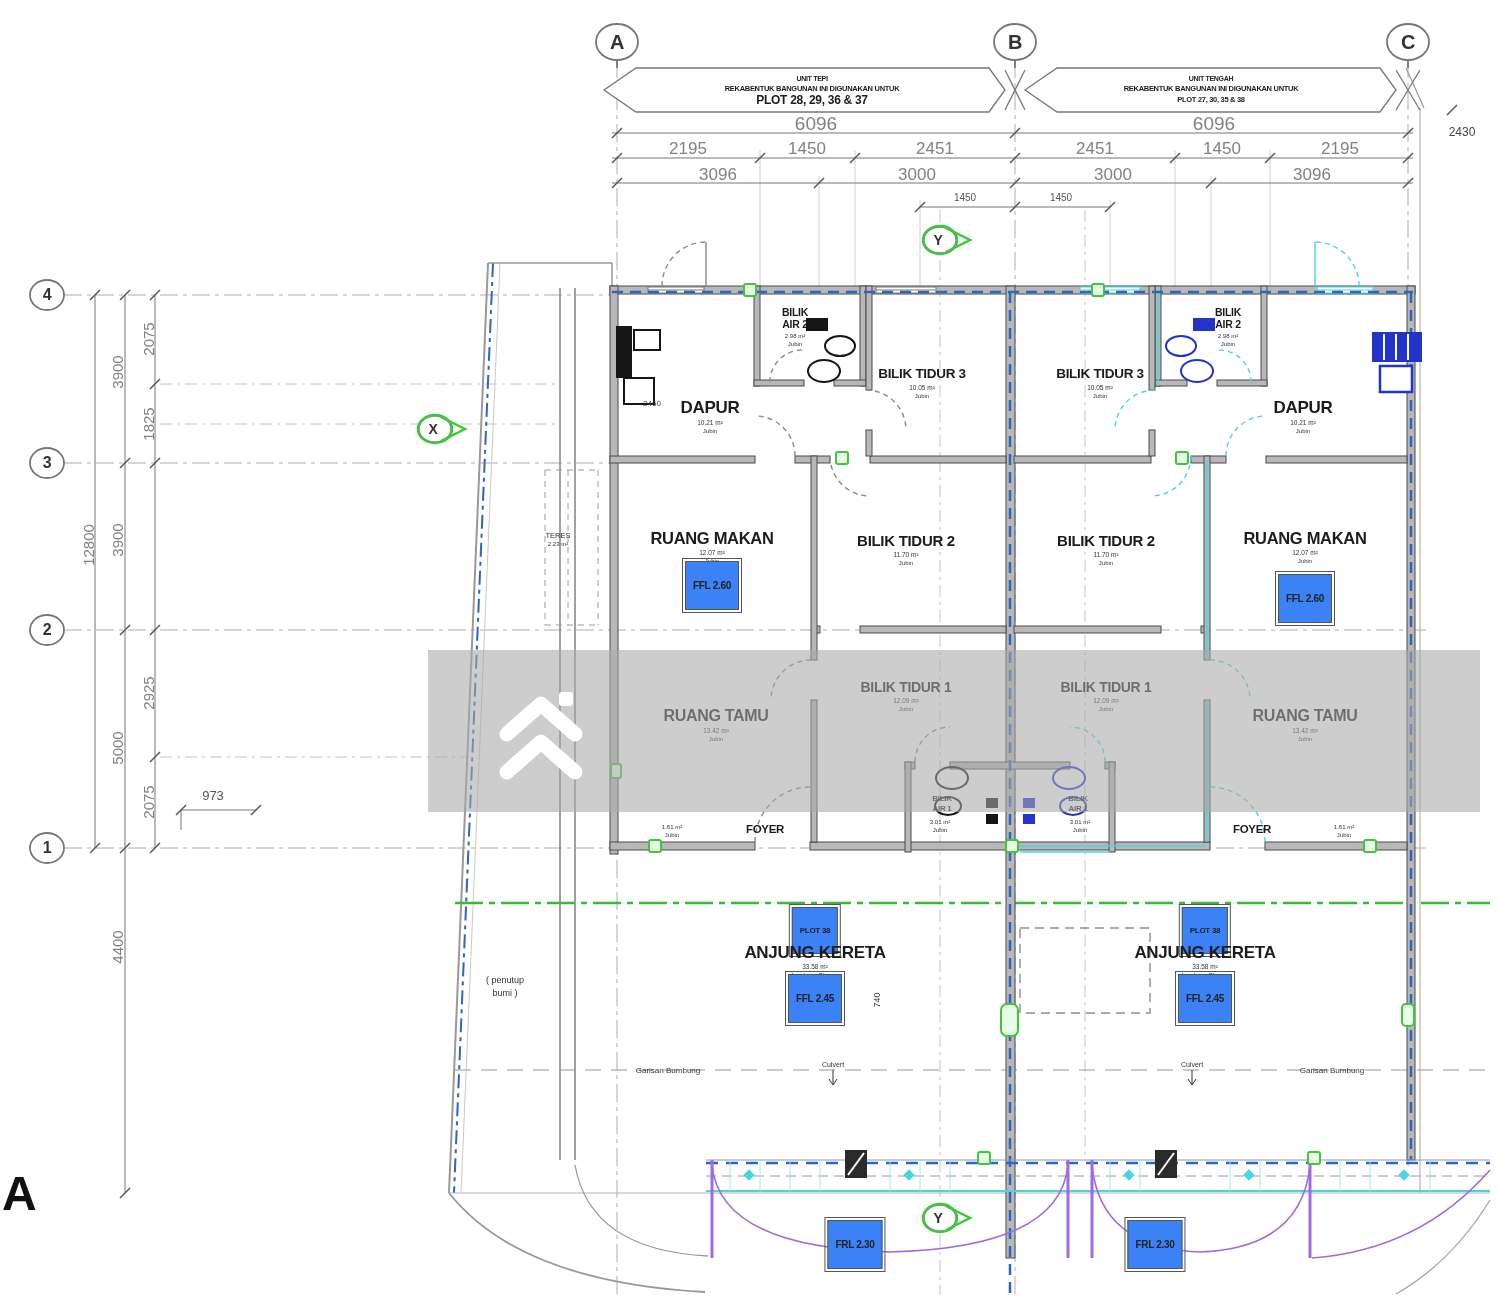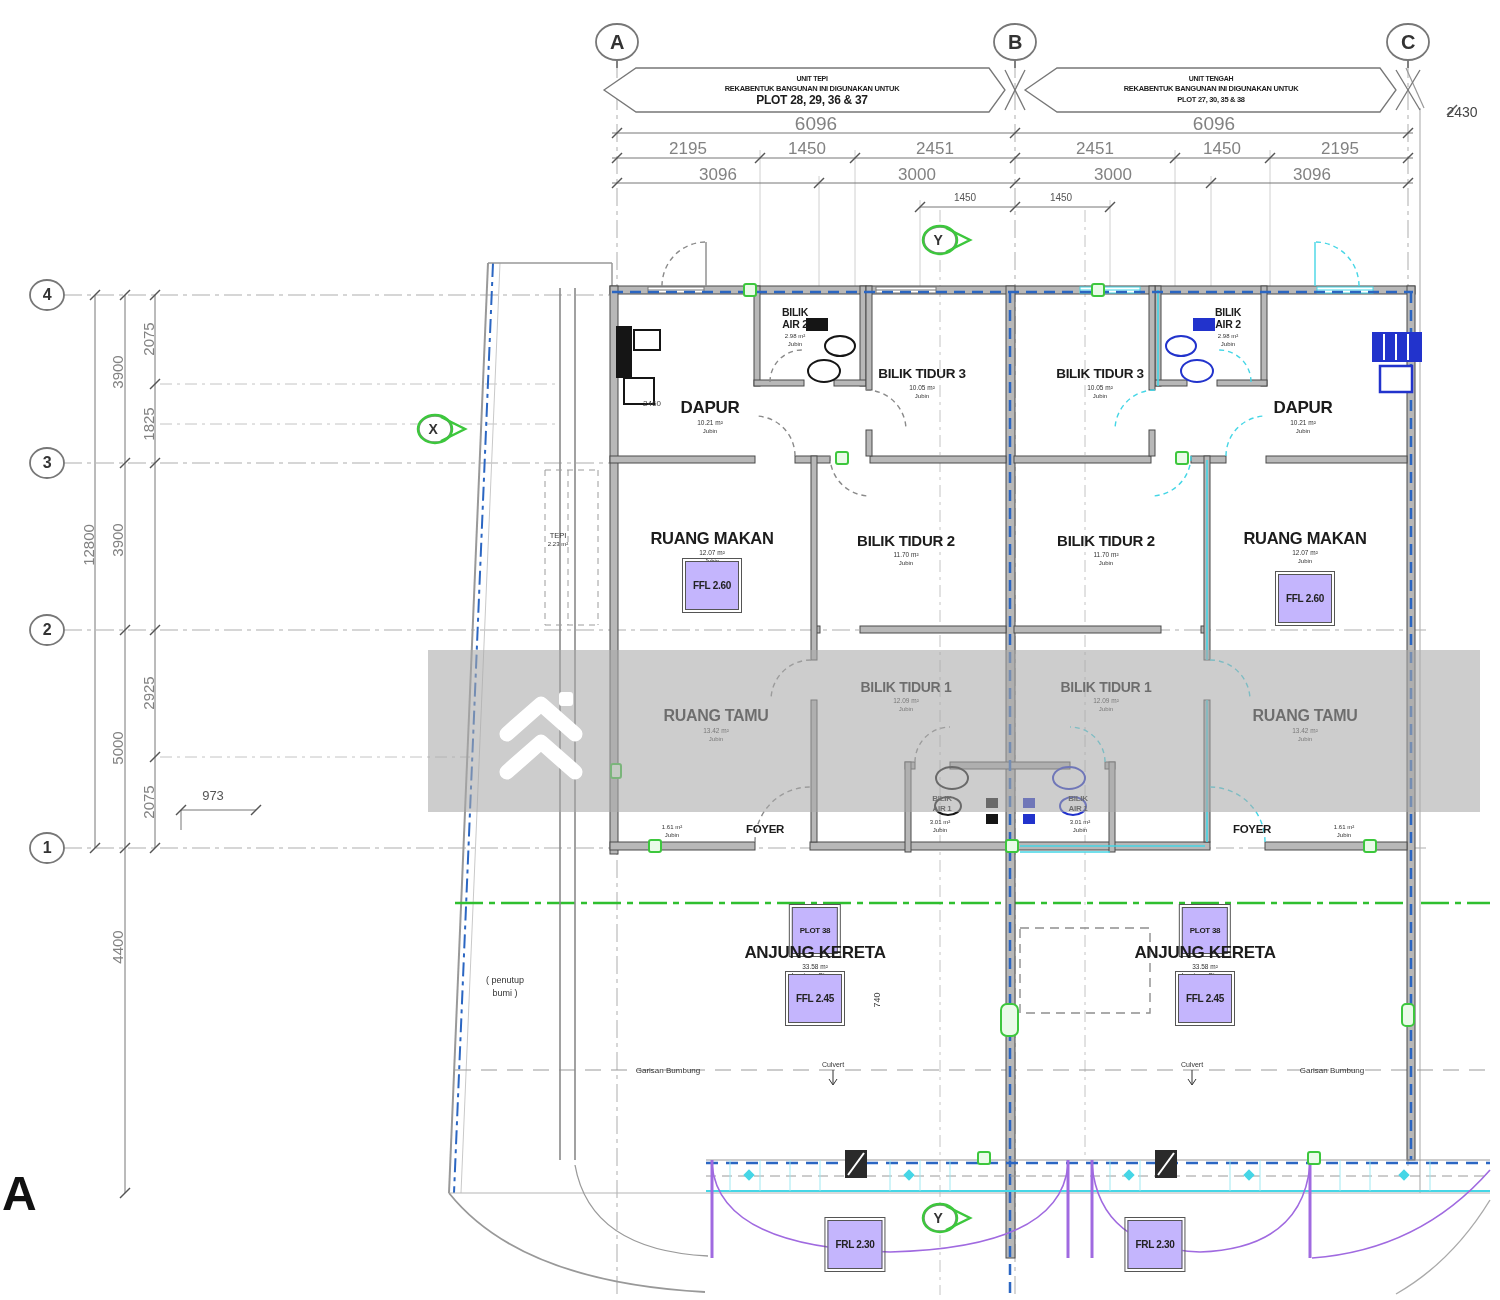--- a/index.html
+++ b/index.html
@@ -4,21 +4,21 @@
 <style>
   html,body{margin:0;padding:0;background:#ffffff;}
   #canvas{position:relative;width:1500px;height:1300px;background:#ffffff;overflow:hidden;
           font-family:"Liberation Sans",sans-serif;}
   #plan-svg{position:absolute;left:0;top:0;z-index:1;}
   .lbl{position:absolute;transform:translate(-50%,-50%);text-align:center;white-space:nowrap;
        color:#1c1c1c;font-weight:600;letter-spacing:-0.3px;z-index:2;line-height:1;}
   .sub{font-weight:400;color:#333;letter-spacing:0;}
   .dim{font-weight:400;color:#828282;letter-spacing:0;}
   .rot{transform:translate(-50%,-50%) rotate(-90deg);}
-  .box{border:1px solid #555;outline:1px solid #555;outline-offset:2px;background:#c4b5fd;
+  .box{border:1px solid #555;outline:1px solid #555;outline-offset:2px;background:#3b82f6;
        padding:18px 7px;font-weight:600;color:#222;}
   .gletter{font-weight:700;color:#333;}
   #wm-band{position:absolute;left:428px;top:650px;width:1052px;height:162px;
            background:rgba(168,168,168,0.58);z-index:3;}
   #wm-text{position:absolute;left:583px;top:712px;font-size:40px;font-weight:500;color:#ffffff;
            z-index:4;font-family:"Liberation Sans",sans-serif;letter-spacing:0;}
   #wm-logo{position:absolute;left:495px;top:682px;z-index:4;}
   #sheet-letter{position:absolute;left:2px;top:1166px;font-size:48px;font-weight:700;color:#111;
                 z-index:2;font-family:"Liberation Sans",sans-serif;}
 </style>
@@ -383,21 +383,21 @@
 <div class="lbl gletter" style="left:47px;top:463px;font-size:16px">3</div>
 <div class="lbl gletter" style="left:47px;top:630px;font-size:16px">2</div>
 <div class="lbl gletter" style="left:47px;top:848px;font-size:16px">1</div>
 
 <div class="lbl" style="left:812px;top:78px;font-size:7px">UNIT TEPI</div>
 <div class="lbl" style="left:812px;top:89px;font-size:7.5px">REKABENTUK BANGUNAN INI DIGUNAKAN UNTUK</div>
 <div class="lbl" style="left:812px;top:100px;font-size:12px">PLOT 28, 29, 36 &amp; 37</div>
 <div class="lbl" style="left:1211px;top:78px;font-size:7px">UNIT TENGAH</div>
 <div class="lbl" style="left:1211px;top:89px;font-size:7.5px">REKABENTUK BANGUNAN INI DIGUNAKAN UNTUK</div>
 <div class="lbl" style="left:1211px;top:100px;font-size:7.5px">PLOT 27, 30, 35 &amp; 38</div>
-<div class="lbl dim" style="left:1462px;top:112px;font-size:14px;color:#444">2430</div>
+<div class="lbl dim" style="left:1462px;top:132px;font-size:12px;color:#444">2430</div>
 
 <div class="lbl dim" style="left:816px;top:123px;font-size:19px">6096</div>
 <div class="lbl dim" style="left:1214px;top:123px;font-size:19px">6096</div>
 <div class="lbl dim" style="left:688px;top:148px;font-size:17px">2195</div>
 <div class="lbl dim" style="left:807px;top:148px;font-size:17px">1450</div>
 <div class="lbl dim" style="left:935px;top:148px;font-size:17px">2451</div>
 <div class="lbl dim" style="left:1095px;top:148px;font-size:17px">2451</div>
 <div class="lbl dim" style="left:1222px;top:148px;font-size:17px">1450</div>
 <div class="lbl dim" style="left:1340px;top:148px;font-size:17px">2195</div>
 <div class="lbl dim" style="left:718px;top:174px;font-size:17px">3096</div>
@@ -509,21 +509,21 @@
 <div class="lbl sub" style="left:1344px;top:827px;font-size:6px">1.61 m²</div>
 <div class="lbl sub" style="left:1344px;top:835px;font-size:6px">Jubin</div>
 
 <div class="lbl" style="left:1205px;top:928px"><span class="box" style="font-size:8px">PLOT 38</span></div>
 <div class="lbl" style="left:1205px;top:952px;font-size:17px">ANJUNG KERETA</div>
 <div class="lbl sub" style="left:1205px;top:967px;font-size:6.5px">33.58 m²</div>
 <div class="lbl sub" style="left:1205px;top:975px;font-size:7px">Lapisan Simen</div>
 <div class="lbl" style="left:1205px;top:997px"><span class="box" style="font-size:10px">FFL 2.45</span></div>
 <div class="lbl" style="left:1155px;top:1243px"><span class="box" style="font-size:10px">FRL 2.30</span></div>
 
-<div class="lbl sub" style="left:558px;top:536px;font-size:7.5px">TEPI</div>
+<div class="lbl sub" style="left:558px;top:536px;font-size:7.5px">TERES</div>
 <div class="lbl sub" style="left:558px;top:544px;font-size:6px">2.23 m²</div>
 <div class="lbl sub" style="left:505px;top:980px;font-size:9px">( penutup</div>
 <div class="lbl sub" style="left:505px;top:993px;font-size:9px">bumi )</div>
 <div class="lbl sub" style="left:668px;top:1071px;font-size:8px">Garisan Bumbung</div>
 <div class="lbl sub" style="left:1332px;top:1071px;font-size:8px">Garisan Bumbung</div>
 <div class="lbl sub" style="left:833px;top:1064px;font-size:7px">Culvert</div>
 <div class="lbl sub" style="left:1192px;top:1064px;font-size:7px">Culvert</div>
 
 <div id="sheet-letter">A</div>
 

